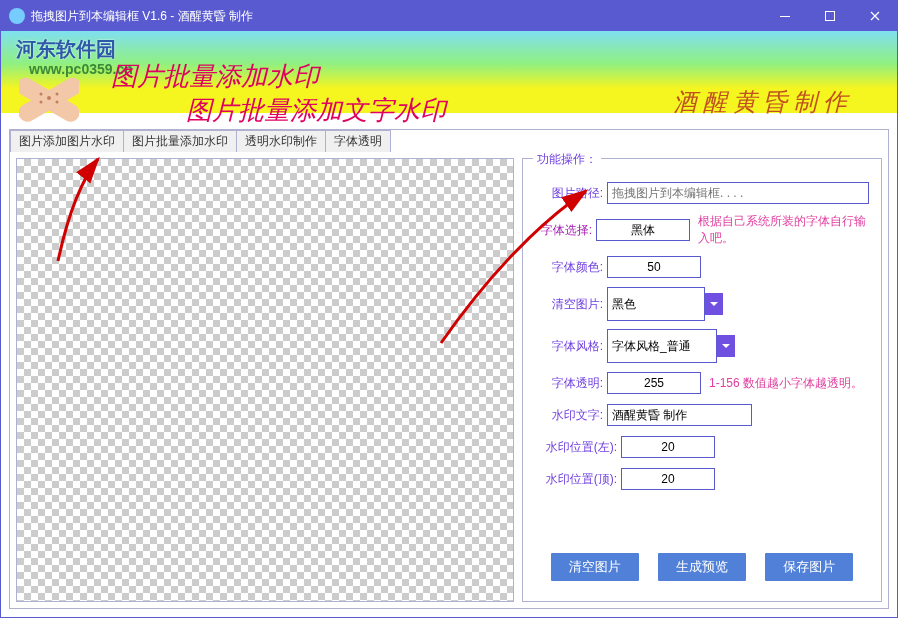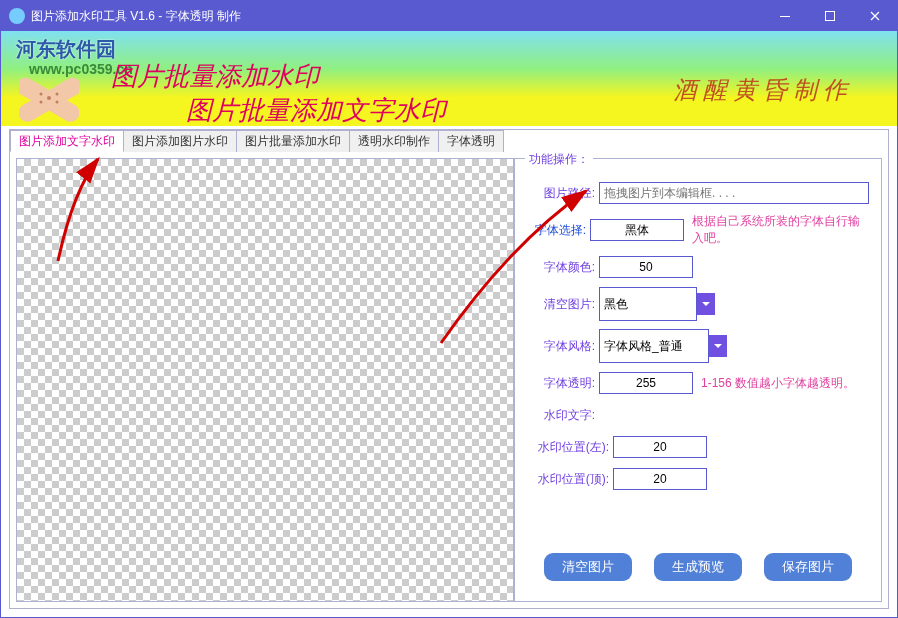--- a/index.html
+++ b/index.html
@@ -5,36 +5,36 @@
     * { margin: 0; padding: 0; box-sizing: border-box; font-family: "Microsoft YaHei", "SimSun", sans-serif; }
     body { width: 898px; height: 618px; border: 1px solid #5a5ad0; background: #fff; position: relative; overflow: hidden; }
 
     .titlebar { height: 30px; background: #5a5ad0; display: flex; align-items: center; color: #fff; font-size: 12px; padding-left: 8px; }
     .titlebar .app-icon { width: 16px; height: 16px; background: #7cf; border-radius: 50%; margin-right: 6px; }
     .titlebar .title-text { flex: 1; }
     .win-controls { display: flex; height: 100%; }
     .win-btn { width: 45px; display: flex; align-items: center; justify-content: center; color: #fff; cursor: pointer; }
     .win-btn svg { width: 12px; height: 12px; }
 
-    .banner { height: 95px; background: linear-gradient(to bottom, #80e0f0 0%, #90f080 40%, #f5f520 70%, #f5f520 100%); position: relative; }
+    .banner { height: 82px; background: linear-gradient(to bottom, #80e0f0 0%, #90f080 40%, #f5f520 70%, #f5f520 100%); position: relative; }
     .logo-text { position: absolute; left: 15px; top: 5px; color: #2a5aa8; font-size: 20px; font-weight: bold; text-shadow: 0 0 2px #fff; pointer-events: none; }
     .url-text { position: absolute; left: 28px; top: 30px; color: #3a8a3a; font-size: 14px; font-weight: bold; pointer-events: none; }
     .banner-text1 { position: absolute; left: 110px; top: 28px; font-size: 26px; font-family: "KaiTi", "STKaiti", cursive; color: #e00060; font-style: italic; }
     .banner-text2 { position: absolute; left: 185px; top: 62px; font-size: 26px; font-family: "KaiTi", "STKaiti", cursive; color: #e00060; font-style: italic; }
-    .banner-author { position: absolute; right: 50px; top: 43px; font-size: 24px; font-family: "KaiTi", "STKaiti", cursive; color: #c05020; font-style: italic; }
+    .banner-author { position: absolute; right: 50px; top: 55px; font-size: 24px; font-family: "KaiTi", "STKaiti", cursive; color: #c05020; font-style: italic; }
     .bandage { position: absolute; left: 18px; top: 40px; width: 60px; height: 55px; pointer-events: none; }
 
     .content { position: absolute; left: 8px; right: 8px; top: 128px; bottom: 8px; border: 1px solid #b0b0d0; }
 
     .tabs { display: flex; height: 22px; }
     .tab { padding: 2px 8px; font-size: 12px; border: 1px solid #b0b0d0; border-bottom: none; background: #f0f0f0; cursor: pointer; margin-right: -1px; position: relative; }
     .tab.active { background: #fff; color: #e000a0; border-bottom: 1px solid #fff; z-index: 2; }
     .tab.inactive { color: #333; }
 
-    .tab-body { display: flex; height: calc(100% - 22px); padding: 6px; }
+    .tab-body { display: flex; height: calc(100% - 22px); padding: 6px; gap: 8px; }
 
     .preview {
       width: 498px; height: 100%;
       border: 1px solid #b0b0d0;
       background-image:
         linear-gradient(45deg, #ccc 25%, transparent 25%),
         linear-gradient(-45deg, #ccc 25%, transparent 25%),
         linear-gradient(45deg, transparent 75%, #ccc 75%),
         linear-gradient(-45deg, transparent 75%, #ccc 75%);
       background-size: 14px 14px;
@@ -42,42 +42,42 @@
       background-color: #fff;
       position: relative;
     }
 
     .panel { flex: 1; border: 1px solid #b0b0d0; position: relative; }
     .panel-legend { position: absolute; top: -8px; left: 10px; background: #fff; padding: 0 4px; font-size: 12px; color: #7040e0; }
 
     .form { padding: 22px 12px 10px; font-size: 12px; }
     .form-row { display: flex; align-items: center; margin-bottom: 8px; min-height: 24px; }
     .form-label { width: 72px; text-align: right; color: #7040e0; padding-right: 4px; white-space: nowrap; }
-    .form-label.pink { color: #1d4ed8; }
+    .form-label.pink { color: #a21caf; }
     .form-input { height: 22px; border: 1px solid #5a5ad0; padding: 0 4px; font-size: 12px; }
     .form-input.path { flex: 1; color: #5a5ad0; }
     .form-input.short { width: 94px; text-align: center; }
     .form-select { height: 22px; border: 1px solid #5a5ad0; background: #fff; font-size: 12px; padding: 16px 4px; display: flex; align-items: center; }
     .select-btn { width: 18px; height: 22px; background: #7050e0; display: inline-flex; align-items: center; justify-content: center; cursor: pointer; }
     .select-btn svg { width: 8px; height: 8px; fill: #fff; }
     .hint { margin-left: 8px; color: #e040a0; font-size: 12px; }
     .watermark-text-input { width: 145px; text-align: left; padding: 0 4px; }
 
     .buttons { position: absolute; bottom: 20px; left: 0; right: 0; display: flex; justify-content: space-around; padding: 0 18px; }
-    .action-btn { width: 88px; height: 28px; background: #5080d8; color: #fff; border: none; border-radius: 9px; font-size: 13px; cursor: pointer; }
+    .action-btn { width: 88px; height: 28px; background: #5080d8; color: #fff; border: none; border-radius: 1px; font-size: 13px; cursor: pointer; }
 
     .arrow-red1 { position: absolute; pointer-events: none; }
     .arrow-red2 { position: absolute; pointer-events: none; }
   </style>
 </head>
 <body>
 
 <div class="titlebar">
   <div class="app-icon"></div>
-  <div class="title-text">图片添加水印工具 V1.6 - 字体透明 制作</div>
+  <div class="title-text">拖拽图片到本编辑框 V1.6 - 酒醒黄昏 制作</div>
   <div class="win-controls">
     <div class="win-btn">
       <svg viewBox="0 0 12 12">
           <rect x="1" y="6" width="10" height="1" fill="#fff"></rect>
         </svg>
     </div>
     <div class="win-btn">
       <svg viewBox="0 0 12 12">
           <rect x="1.5" y="1.5" width="9" height="9" fill="none" stroke="#fff" stroke-width="1"></rect>
         </svg>
@@ -102,21 +102,20 @@
     <circle cx="22" cy="31" r="1.5" fill="#c08060"></circle>
       <circle cx="38" cy="23" r="1.5" fill="#c08060"></circle>
   </svg>
   <div class="banner-text1">图片批量添加水印</div>
   <div class="banner-text2">图片批量添加文字水印</div>
   <div class="banner-author">酒 醒 黄 昏  制 作</div>
 </div>
 
 <div class="content">
   <div class="tabs">
-    <div class="tab active">图片添加文字水印</div>
     <div class="tab inactive">图片添加图片水印</div>
     <div class="tab inactive">图片批量添加水印</div>
     <div class="tab inactive">透明水印制作</div>
     <div class="tab inactive">字体透明</div>
   </div>
 
   <div class="tab-body">
     <div class="preview"></div>
 
     <div class="panel">
@@ -165,20 +164,21 @@
 
         <div class="form-row">
           <span class="form-label">字体透明:</span>
           <input class="form-input short" value="255" style="">
           <span class="hint">1-156    数值越小字体越透明。</span>
         </div>
 
 
         <div class="form-row">
           <span class="form-label">水印文字:</span>
+          <input class="form-input watermark-text-input" value="酒醒黄昏 制作" style="">
         </div>
 
         <div class="form-row">
           <span class="form-label" style="width:86px">水印位置(左):</span>
           <input class="form-input short" value="20" style="">
         </div>
 
         <div class="form-row">
           <span class="form-label" style="width:86px">水印位置(顶):</span>
           <input class="form-input short" value="20" style="">

